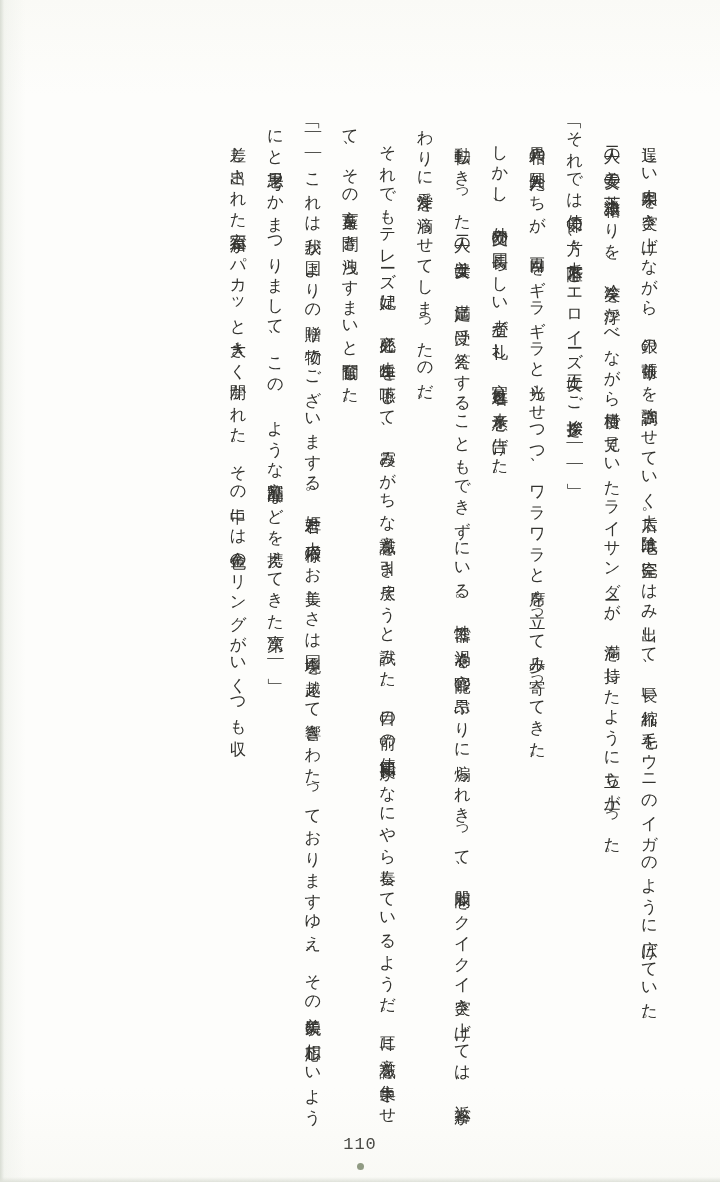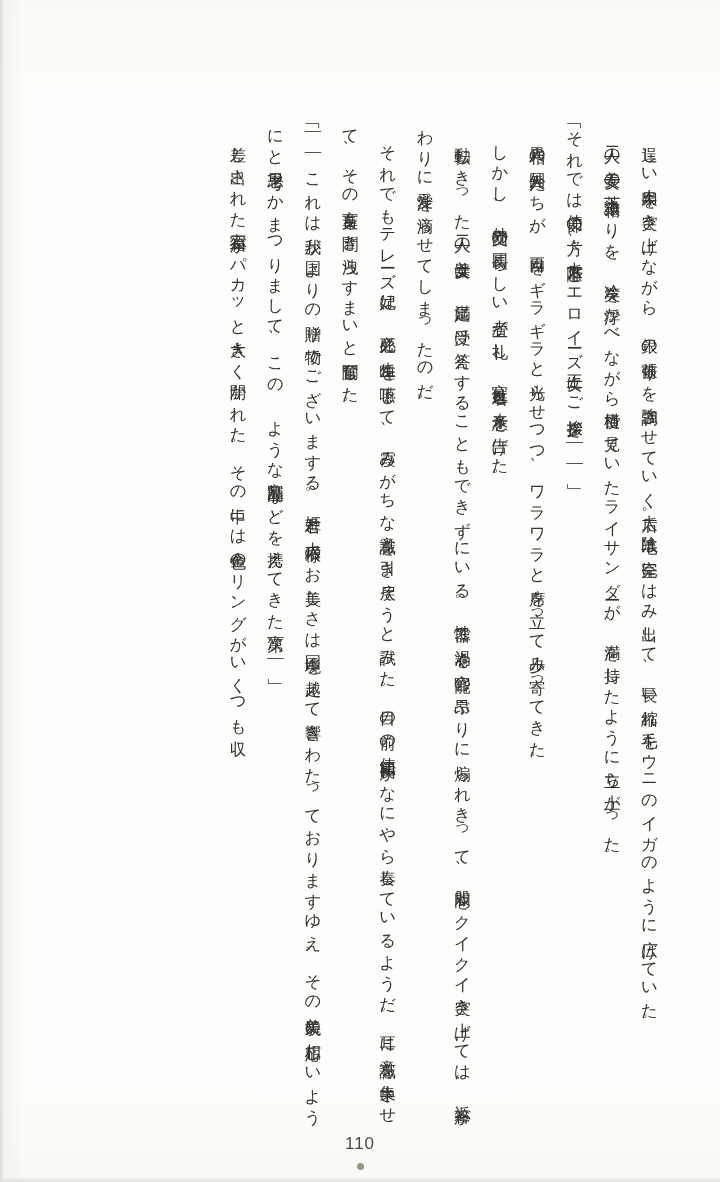--- a/index.html
+++ b/index.html
@@ -67,21 +67,21 @@
 
   .folio {
     position: absolute;
     left: 0;
     right: 0;
     bottom: 28px;
     text-align: center;
     font-size: 17px;
     letter-spacing: 1px;
     color: #4a4a45;
-    font-family: Liberation Sans, sans-serif;
+    font-family: Liberation Mono, monospace;
   }
   .folio-mark {
     position: absolute;
     left: 50%;
     bottom: 12px;
     width: 7px;
     height: 7px;
     margin-left: -3.5px;
     border-radius: 50%;
     background: #7d8a6e;

